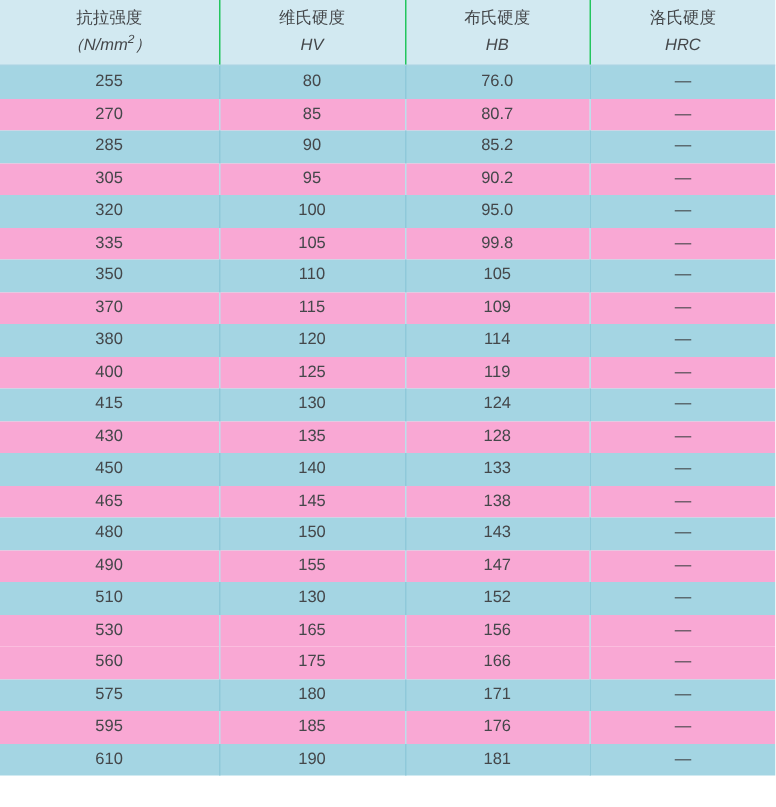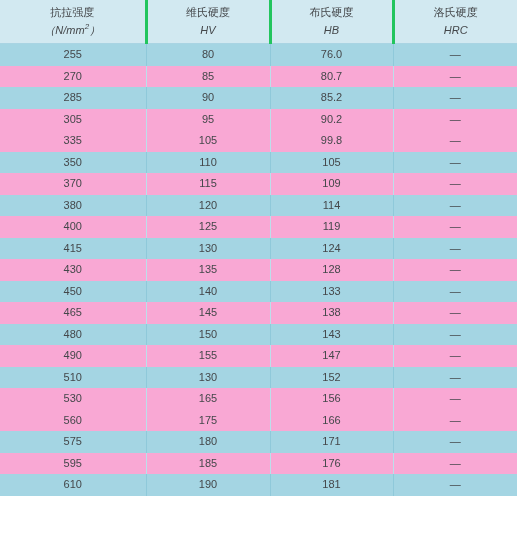--- a/index.html
+++ b/index.html
@@ -27,21 +27,21 @@
 
   thead tr.header-row {
     background: #d2e9f1;
   }
   thead th {
     height: 43px;
     padding: 0;
     font-weight: normal;
     text-align: center;
     vertical-align: middle;
-    border-right: 3px solid #22c55e;
+    border-right: 1px solid #22c55e;
     border-bottom: 1px solid #a9d4e3;
     line-height: 1.55;
   }
   thead th:last-child { border-right: none; }
   .hdr-line { display: block; }
   .hdr-sub { display: block; font-style: italic; }
   sup { font-size: 8px; vertical-align: super; line-height: 0; }
 
   tbody tr {
     height: 21.5px;
@@ -108,20 +108,26 @@
         <td>90</td>
         <td>85.2</td>
         <td class="dash">—</td>
       </tr>
       <tr class="row-light">
         <td>305</td>
         <td>95</td>
         <td>90.2</td>
         <td class="dash">—</td>
       </tr>
+      <tr class="row-dark">
+        <td>320</td>
+        <td>100</td>
+        <td>95.0</td>
+        <td class="dash">—</td>
+      </tr>
       <tr class="row-light">
         <td>335</td>
         <td>105</td>
         <td>99.8</td>
         <td class="dash">—</td>
       </tr>
       <tr class="row-dark">
         <td>350</td>
         <td>110</td>
         <td>105</td>

